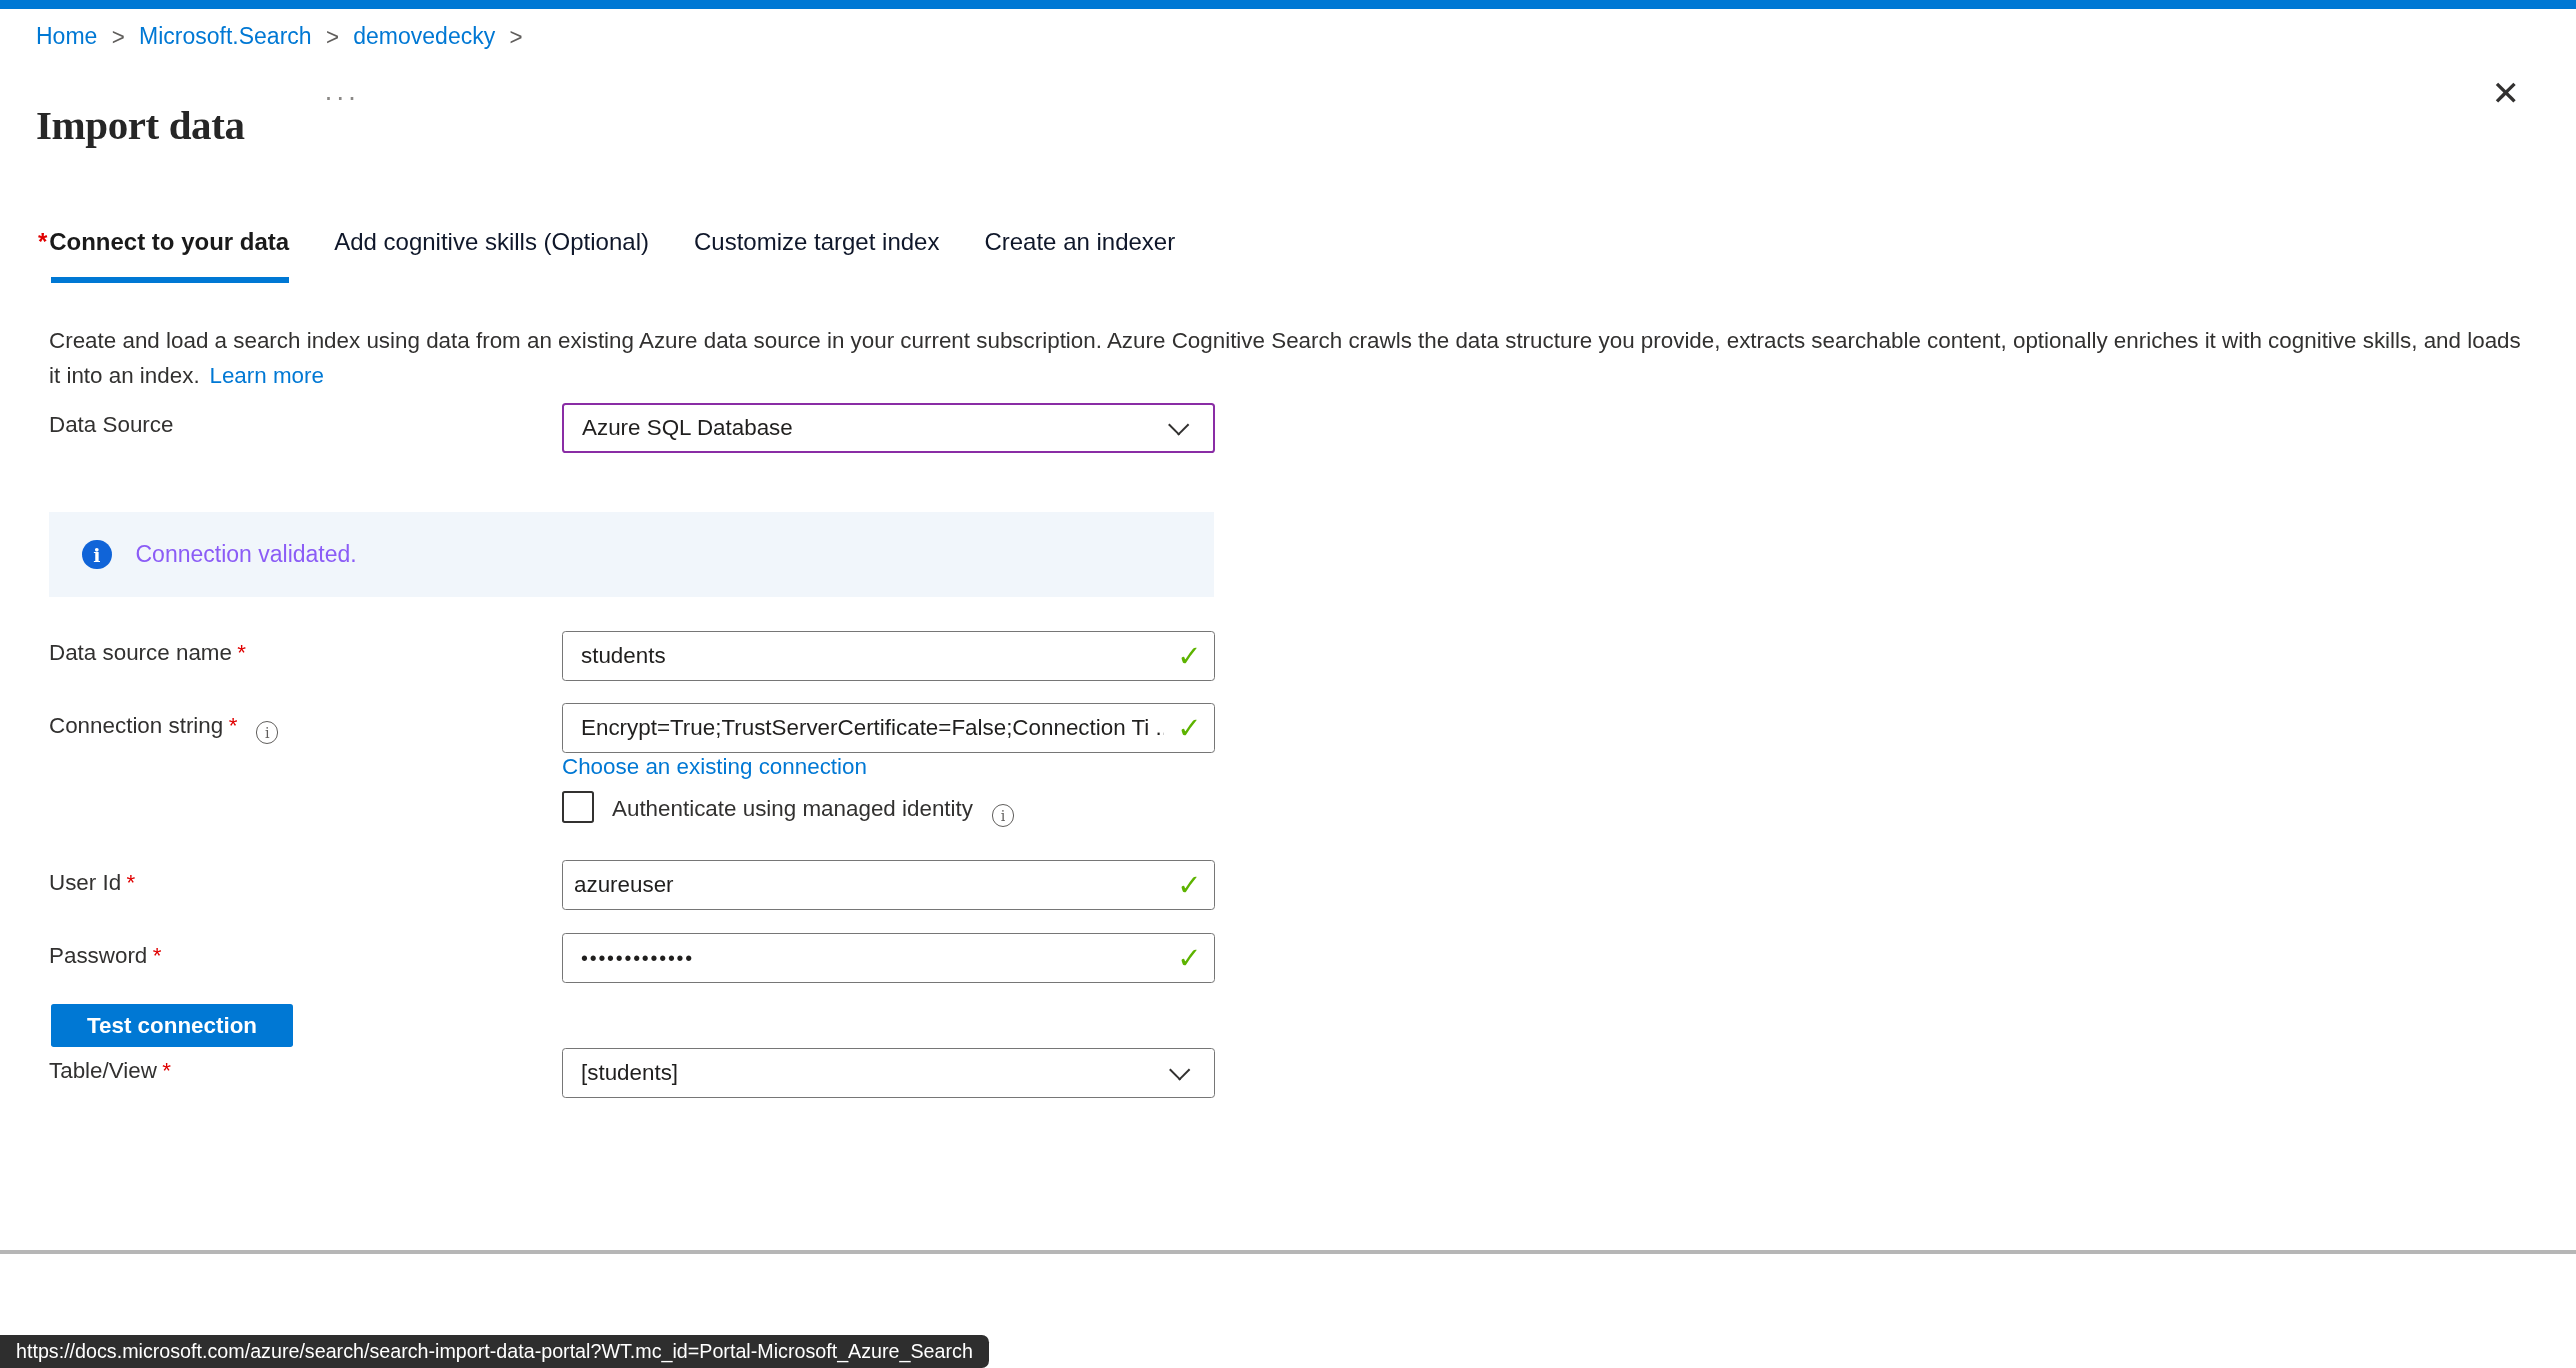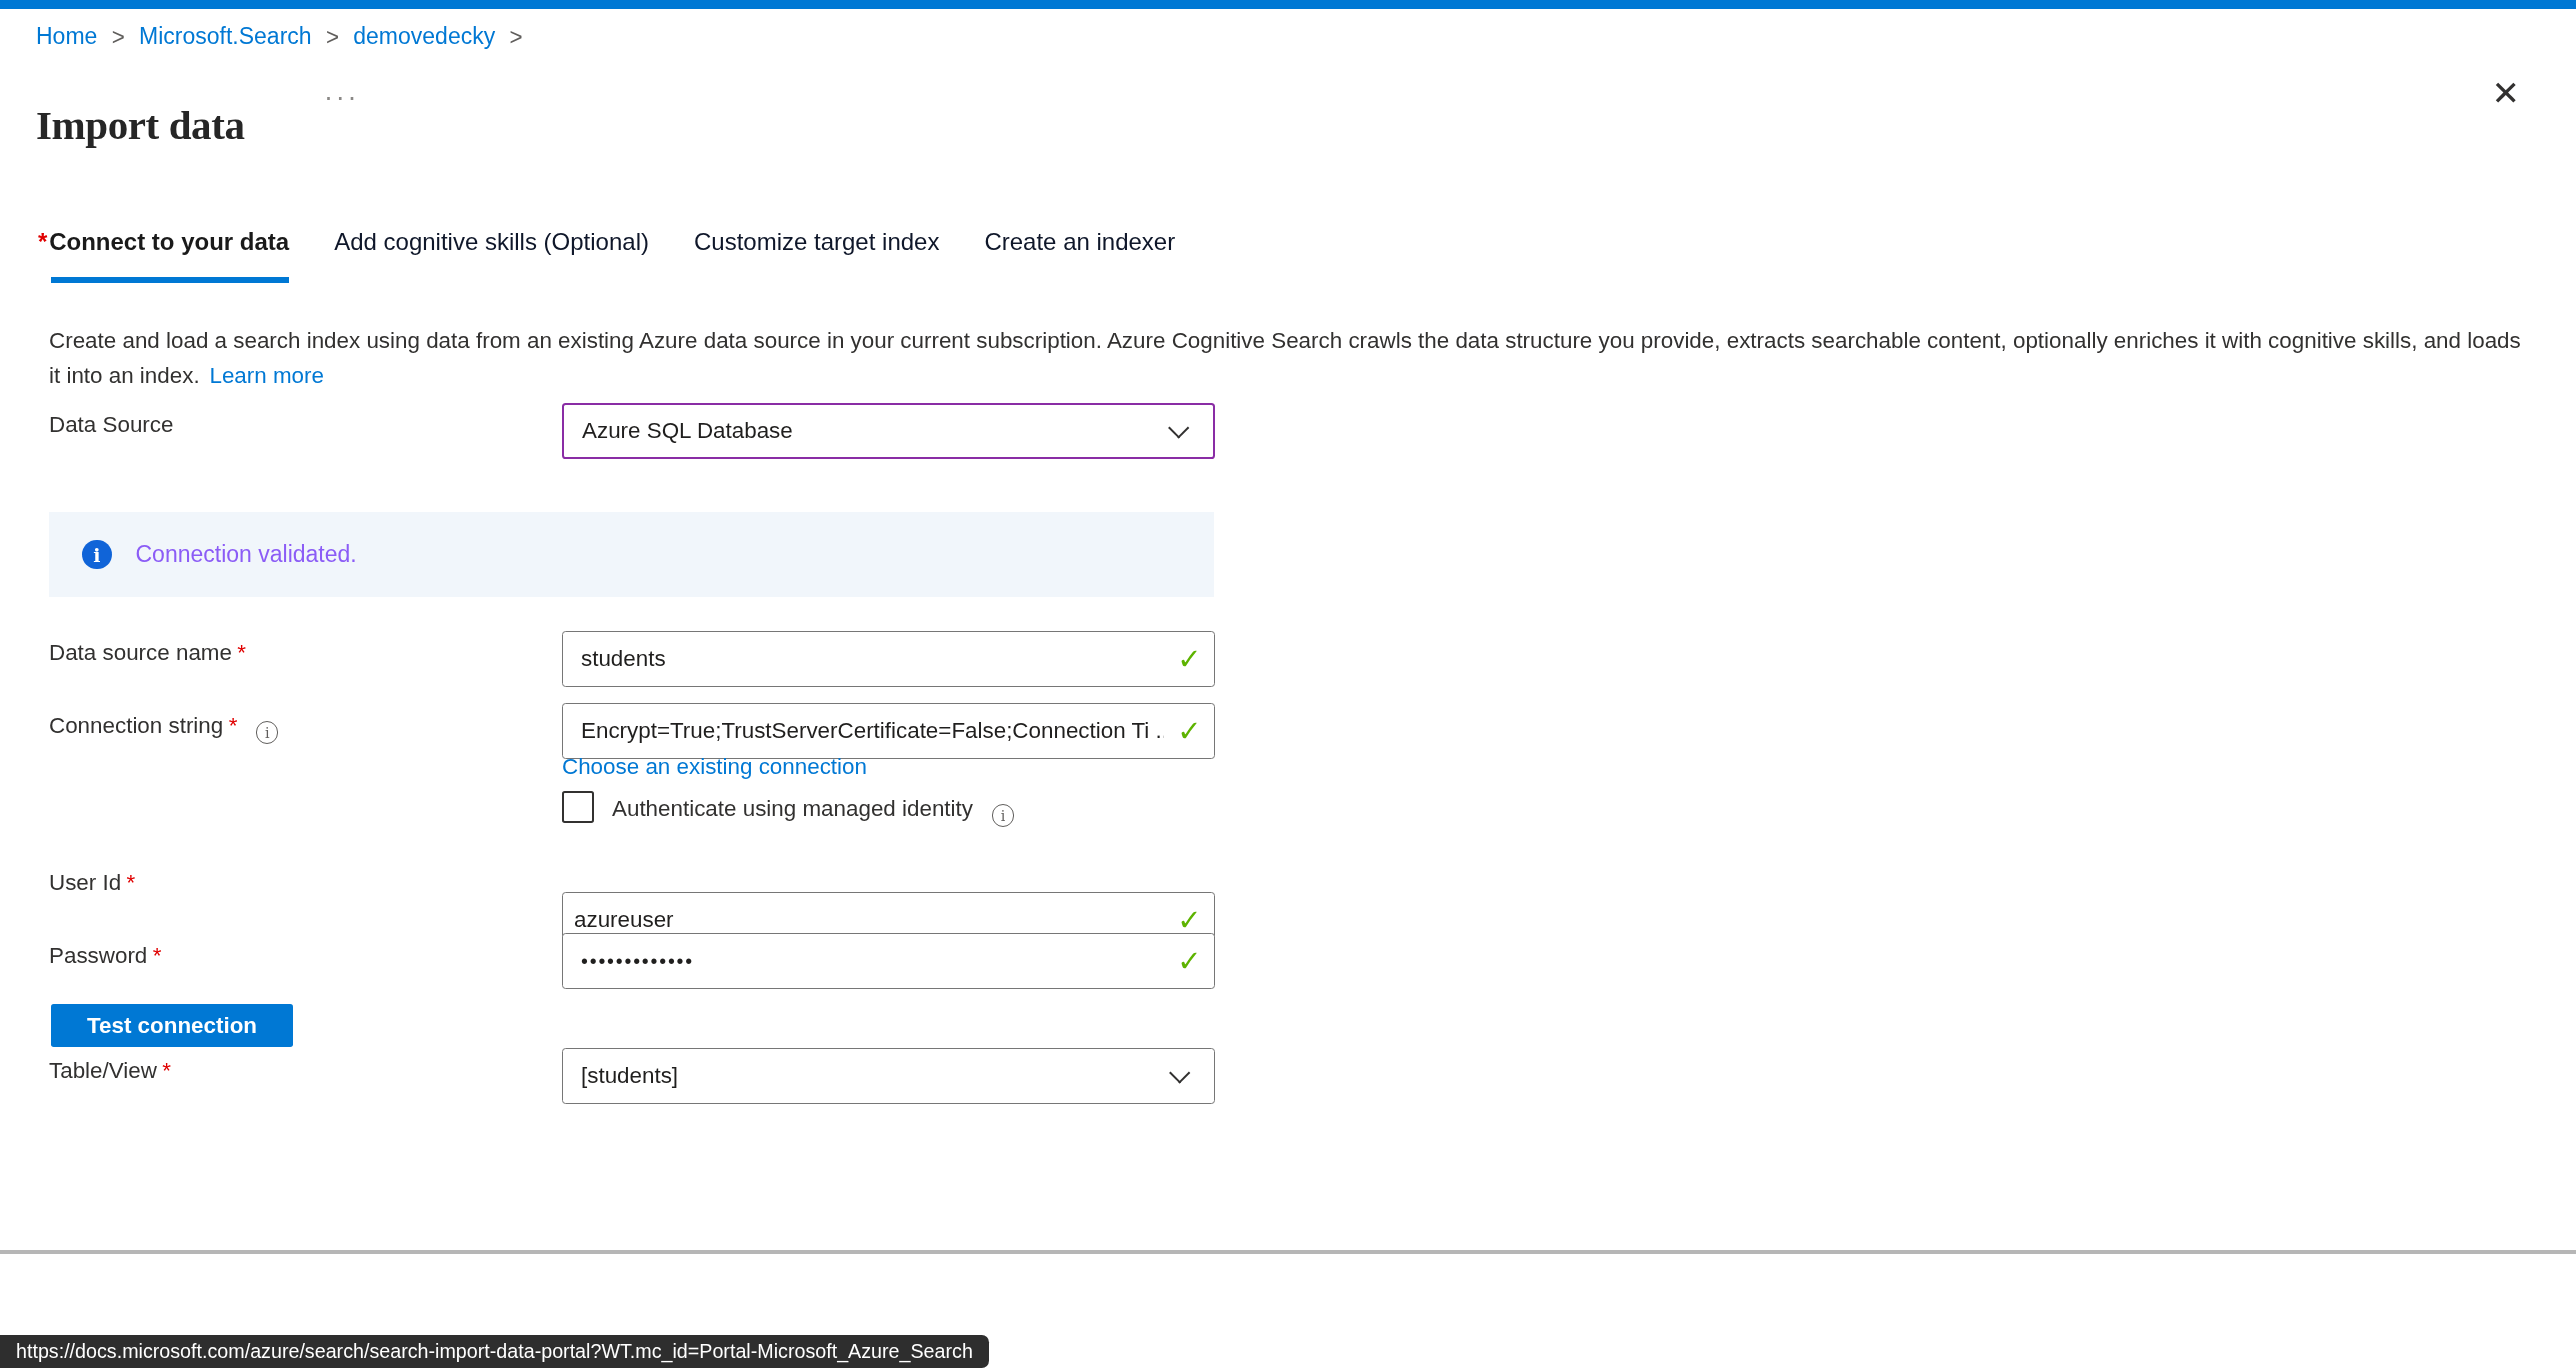--- a/index.html
+++ b/index.html
@@ -22,21 +22,21 @@
   .tab .req{margin:0 1.8px 0 0;}
   .tab-underline{position:absolute;left:13.4px;right:0;bottom:0;height:6.3px;background:#0078d4;}
 
   
   #description{position:absolute;left:49px;top:301px;width:2476px;font-size:22.4px;line-height:35px;color:#323130;}
   #learn-more{color:#0078d4;cursor:pointer;margin-left:3.6px;}
 
   
   .row-label{position:absolute;left:49px;font-size:22.4px;color:#323130;white-space:nowrap;}
   .req{color:#e00000;margin-left:5.4px;}
-  .input-box{position:absolute;left:562px;width:653px;height:56px;border:1.8px solid #767676;border-radius:3.6px;
+  .input-box{position:absolute;left:562px;width:653px;height:50px;border:1.8px solid #767676;border-radius:3.6px;
              background:#fff;box-sizing:border-box;display:flex;align-items:center;
              padding:0 50px 0 18px;font-size:22.4px;color:#201f1e;cursor:text;}
   .input-box .value{white-space:nowrap;overflow:hidden;}
   .dropdown{cursor:pointer;padding-right:63px;}
   .check{position:absolute;right:12.5px;top:50%;transform:translateY(-50%);color:#5db300;font-size:29px;}
   .chev{position:absolute;right:27px;top:50%;width:13.4px;height:13.4px;border-right:2.7px solid #323130;
         border-bottom:2.7px solid #323130;transform:translateY(-68%) rotate(45deg);}
   .info-icon{display:inline-flex;width:22.4px;height:22.4px;border:1.8px solid #605e5c;border-radius:50%;
              box-sizing:border-box;align-items:center;justify-content:center;font-size:14.3px;color:#605e5c;
              margin-left:12.5px;vertical-align:-4.5px;cursor:pointer;font-family:"DejaVu Serif",serif;}
@@ -48,21 +48,21 @@
           display:flex;align-items:center;padding-left:33px;box-sizing:border-box;}
   #banner-icon{width:29.5px;height:29.5px;border-radius:50%;background:#1064d8;color:#fff;
                font:700 19px "DejaVu Serif",serif;display:flex;align-items:center;justify-content:center;flex:none;}
   #banner-text{margin-left:24px;font-size:23px;color:#8b5cf6;}
   #lbl-dsn{top:640px;} #in-dsn{top:631px;}
   #lbl-conn{top:713px;} #in-conn{top:703px;}
   #choose-link{position:absolute;left:562px;top:754px;font-size:22.4px;color:#0078d4;cursor:pointer;}
   #checkbox{position:absolute;left:562px;top:791px;width:32px;height:32px;border:2.7px solid #323130;
             border-radius:2.7px;box-sizing:border-box;background:#fff;cursor:pointer;}
   #checkbox-label{position:absolute;left:612px;top:796px;font-size:22.4px;color:#323130;}
-  #lbl-user{top:870px;} #in-user{top:892px;padding-left:11px;}
+  #lbl-user{top:870px;} #in-user{top:860px;padding-left:11px;}
   #lbl-pwd{top:943px;} #in-pwd{top:933px;}
   #in-pwd .value{font-size:19.7px;letter-spacing:1.8px;}
   .btn{position:absolute;background:#0078d4;color:#fff;font-weight:700;font-size:22.4px;border:none;
        border-radius:2.7px;display:flex;align-items:center;justify-content:center;cursor:pointer;
        font-family:"Liberation Sans",sans-serif;}
   #test-btn{left:51px;top:1004px;width:242px;height:43px;}
   #lbl-table{top:1058px;} #dd-table{top:1048px;}
 
   
   #footer-divider{position:absolute;left:0;top:1250px;width:2576px;height:3.6px;background:#b6b6b6;}

